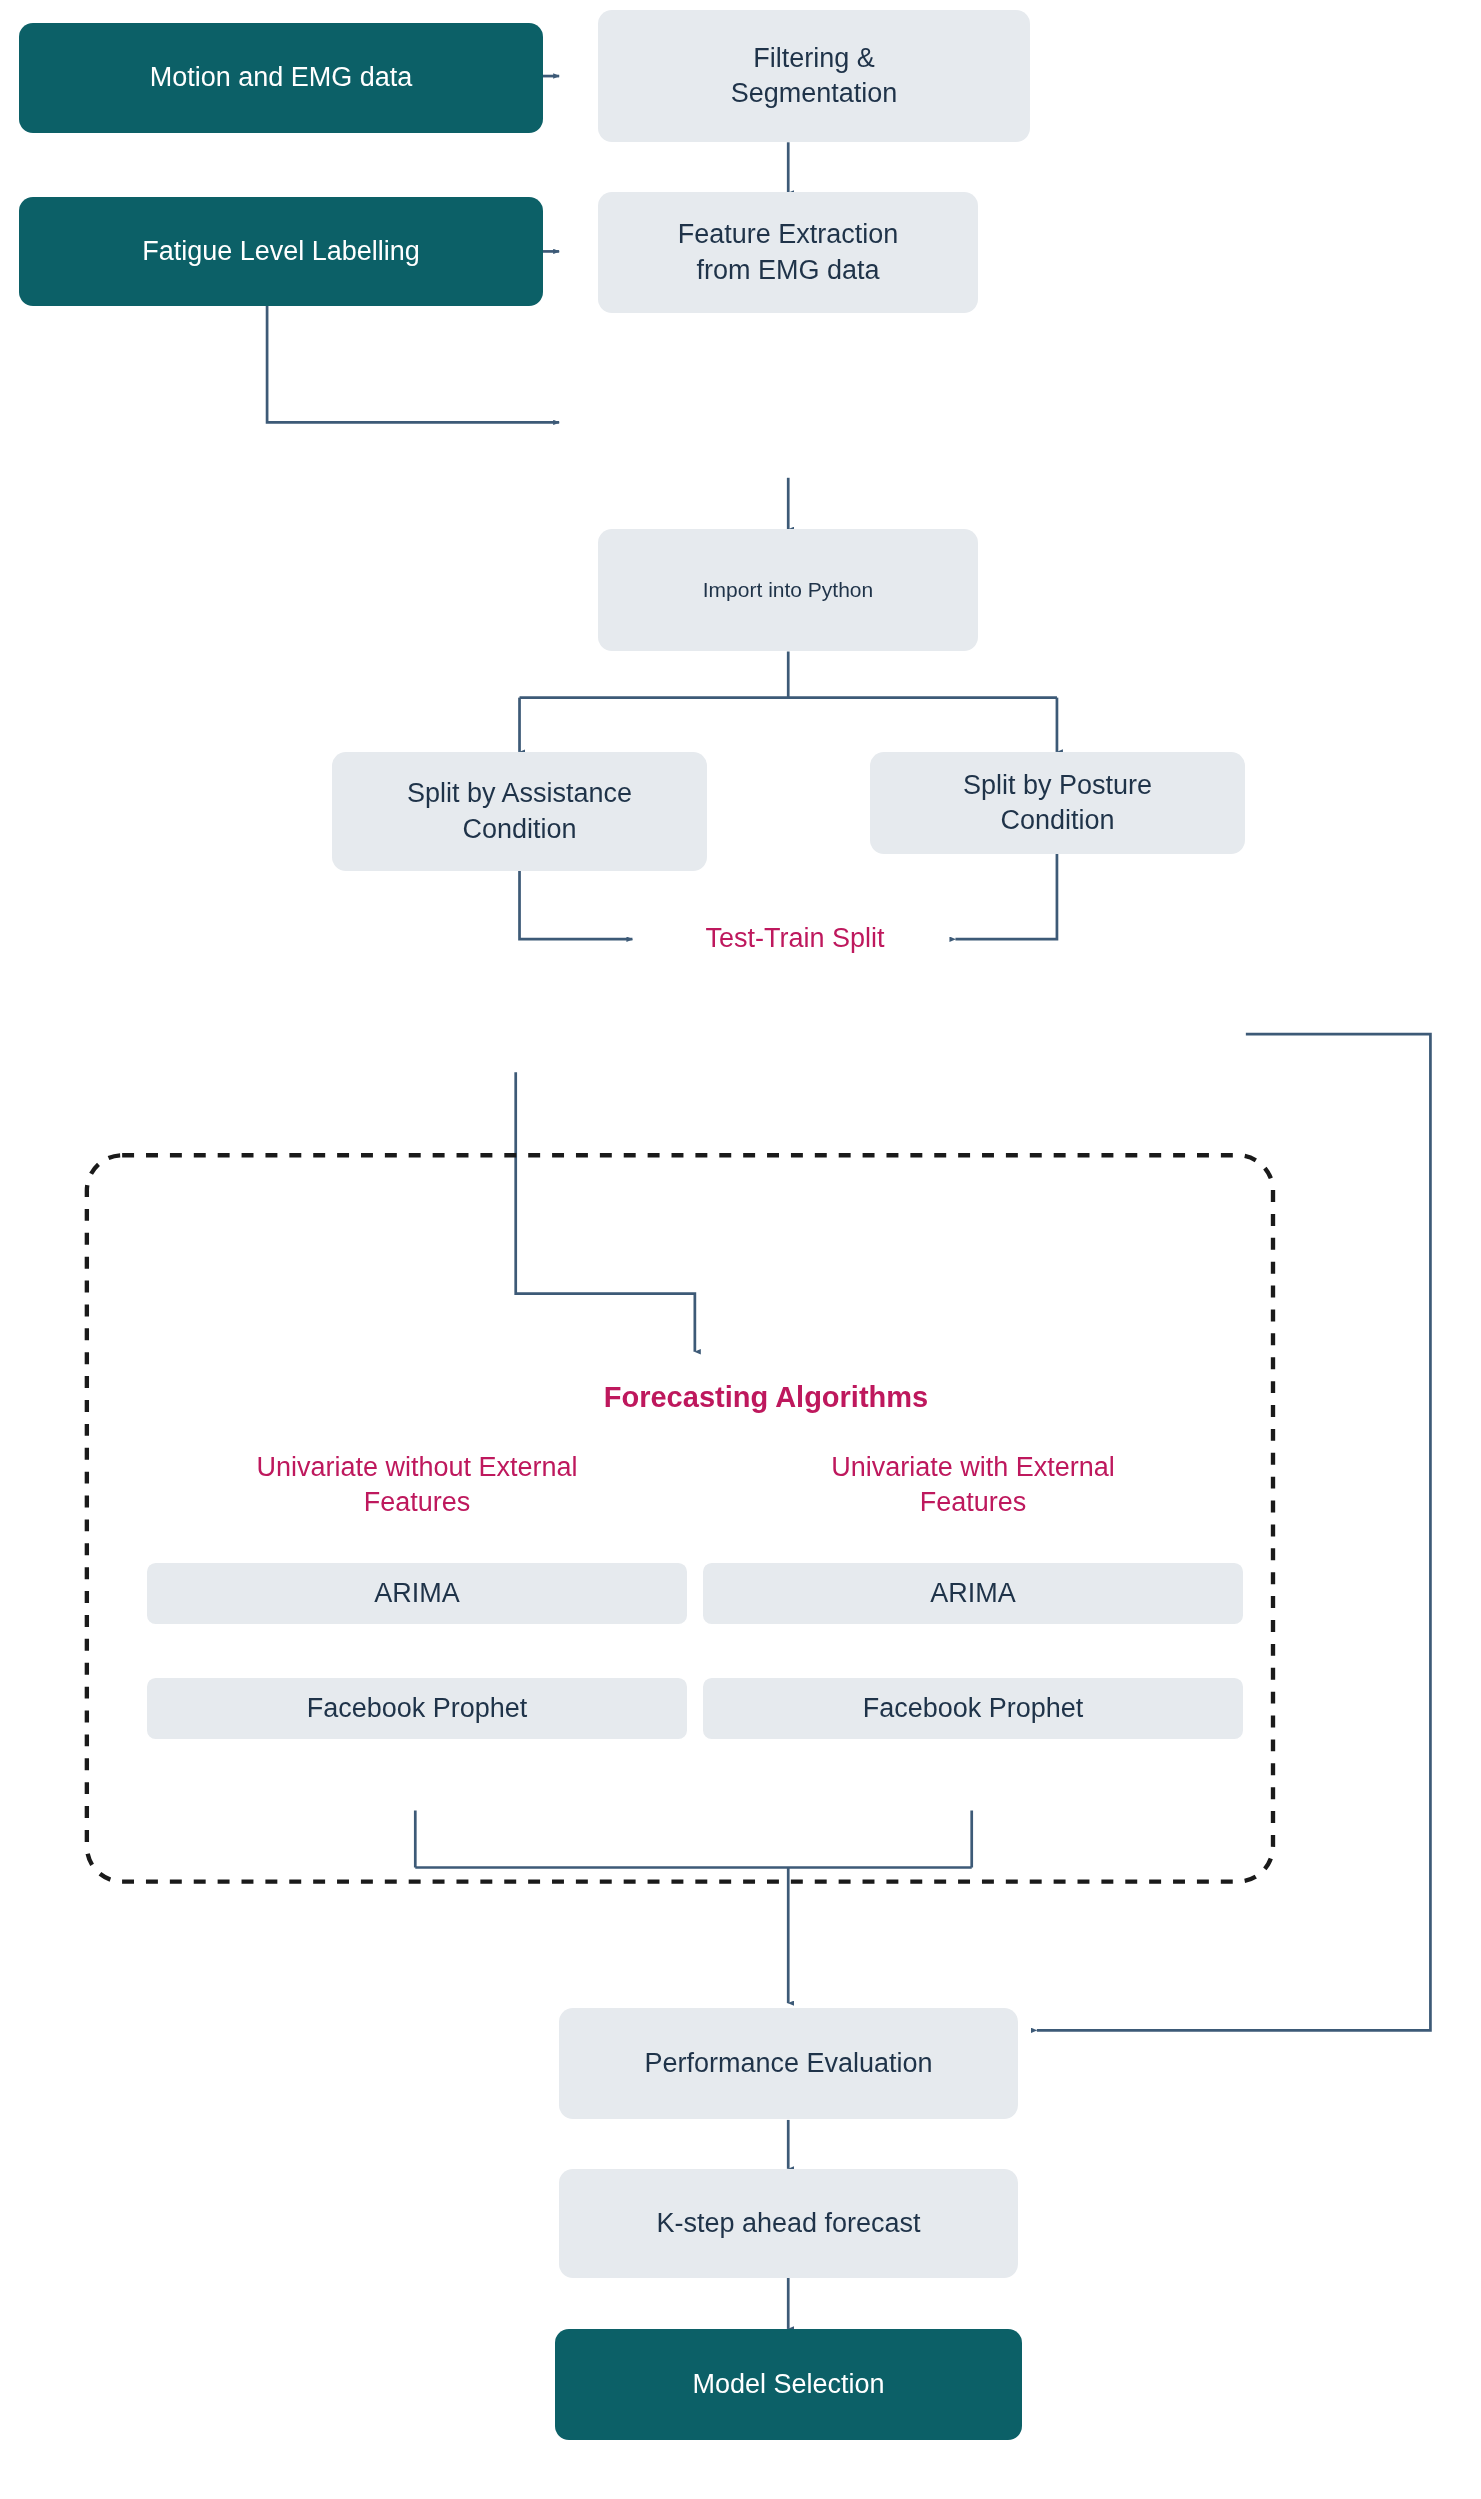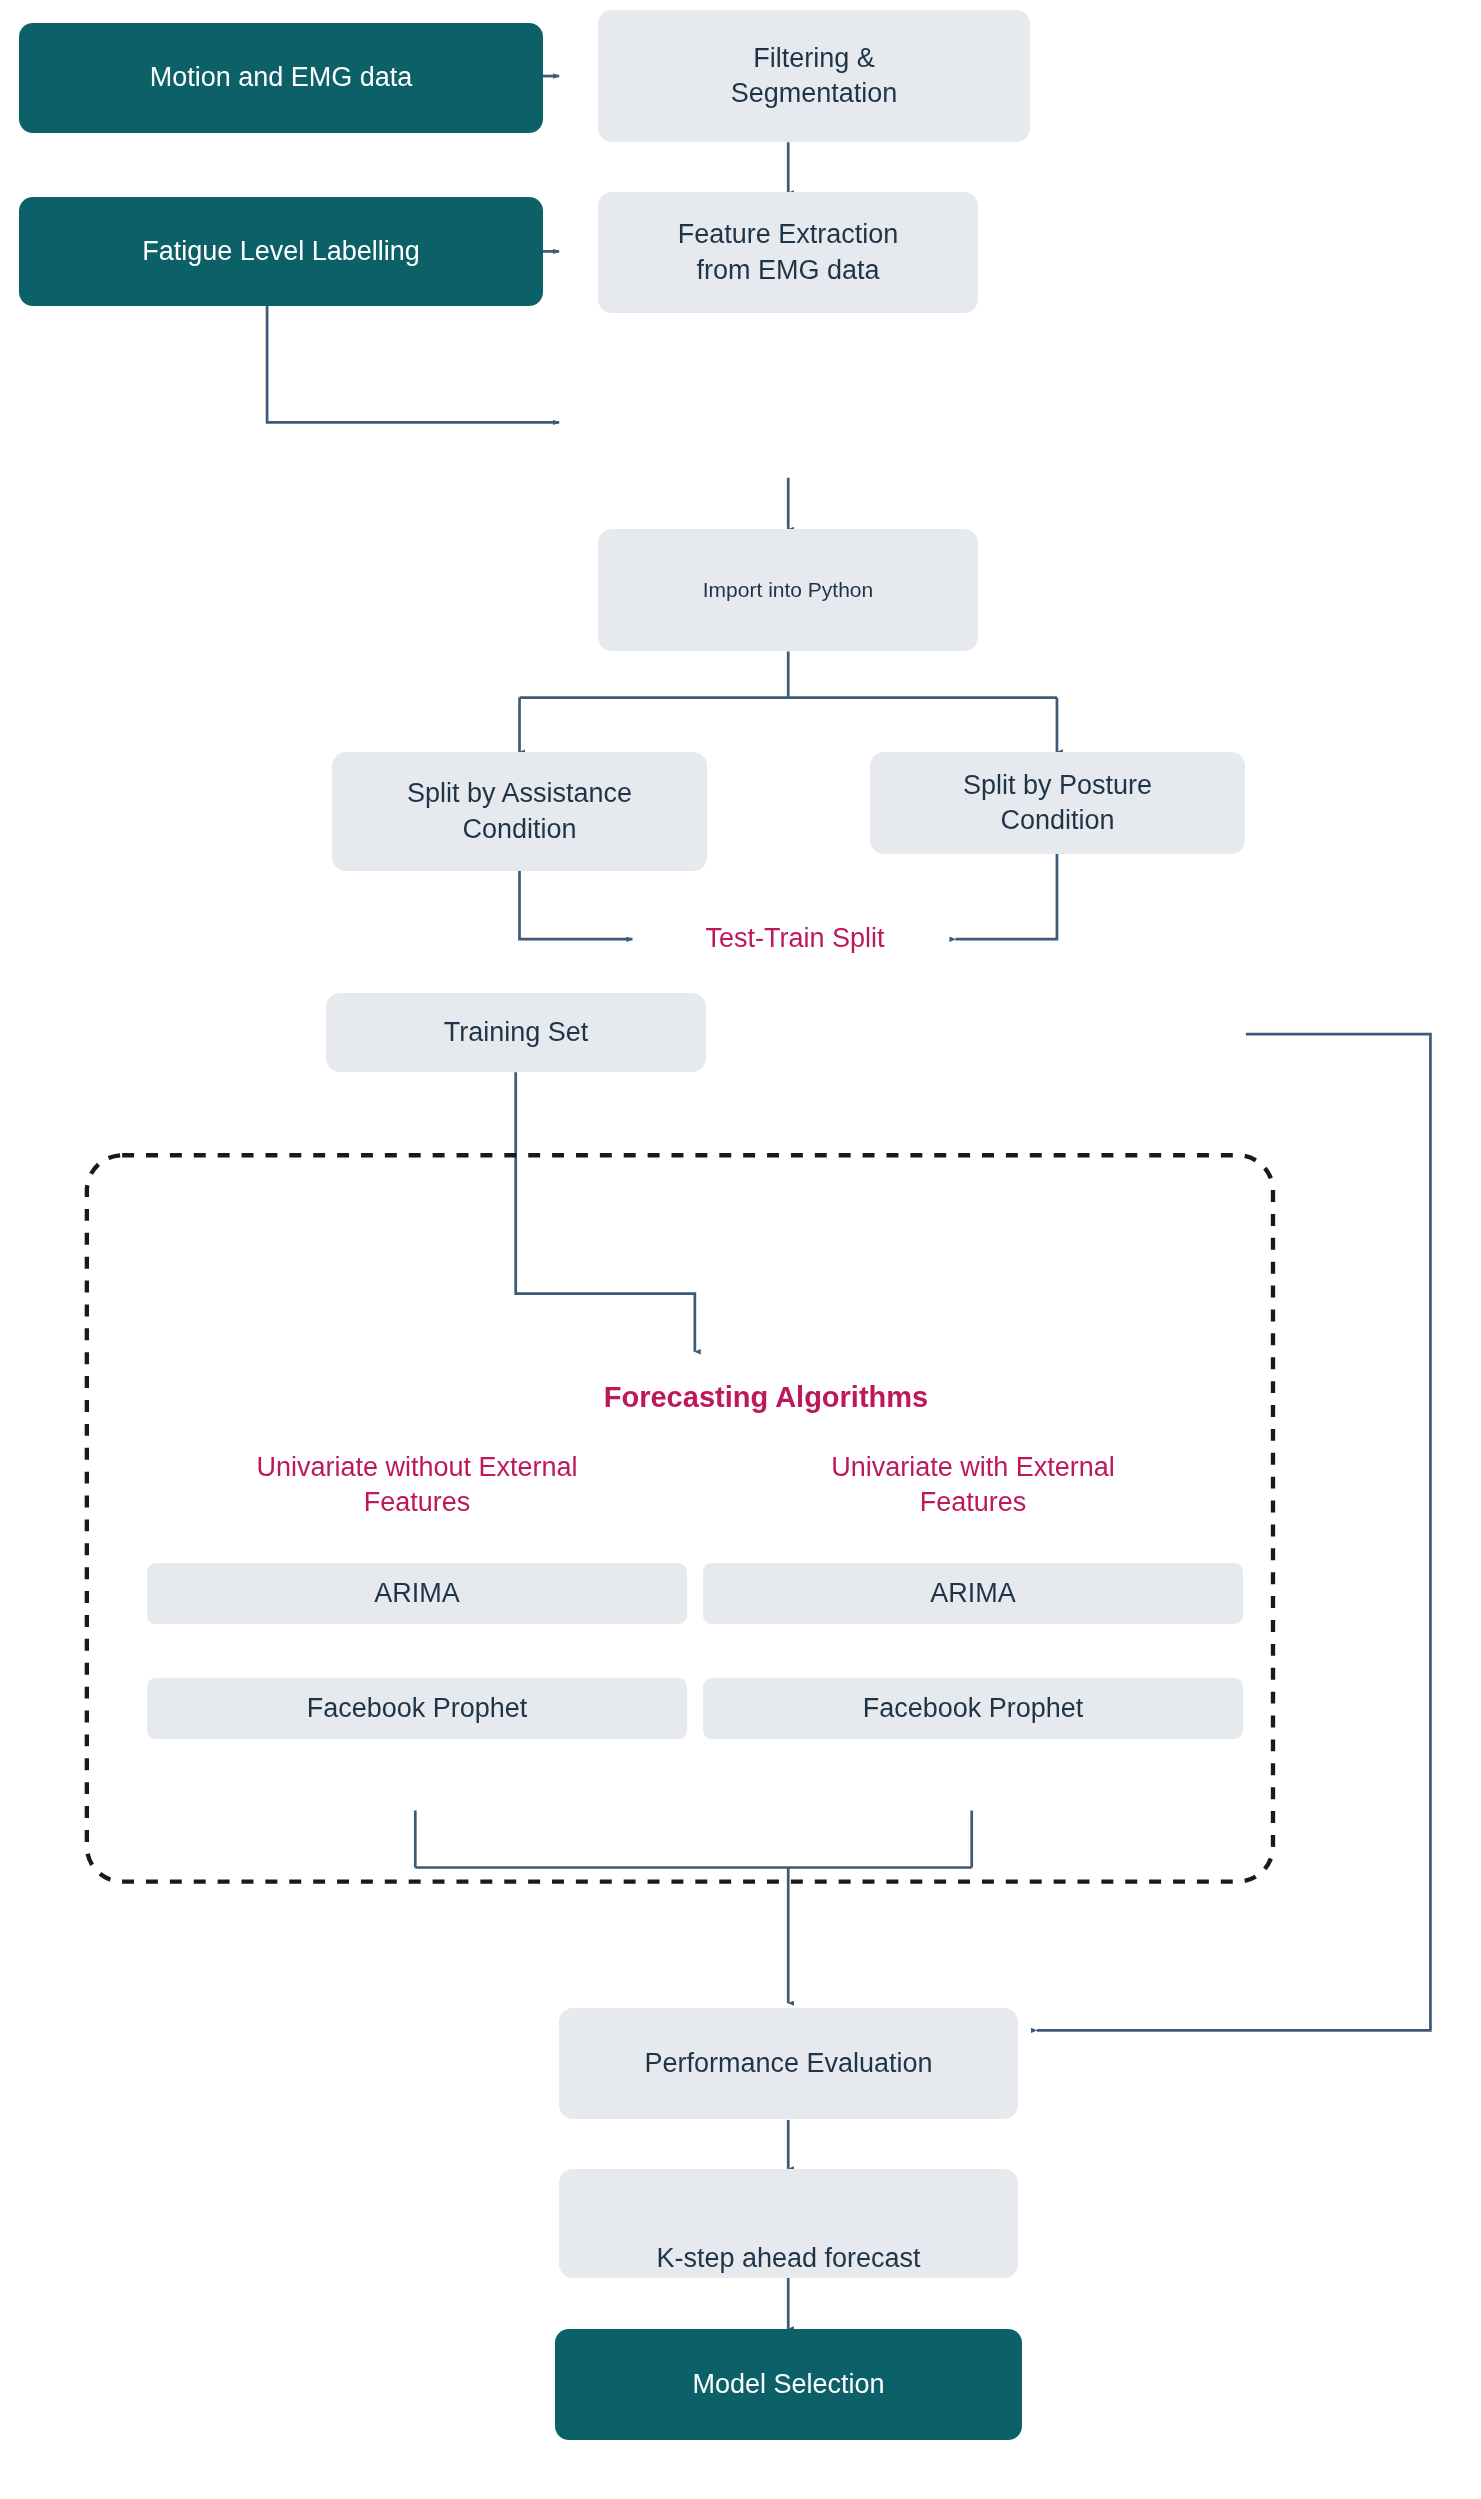--- a/index.html
+++ b/index.html
@@ -142,23 +142,20 @@
 
   <div class="node-box light" style="left:870px; top:752px; width:375px; height:102px; font-size:27px; white-space:pre-line;">
     <span class="txt">Split by Posture
 Condition</span>
   </div>
 
   <div class="plain-label" style="left:632px; top:912px; width:326px; height:54px; font-size:27px;">
     <span class="txt">Test-Train Split</span>
   </div>
 
-  <div class="node-box light" style="left:326px; top:993px; width:380px; height:79px; font-size:27px;">
-    <span class="txt">Training Set</span>
-  </div>
 
 
   <div class="plain-label bold" style="left:413px; top:1376px; width:706px; height:43px; font-size:29px;">
     <span class="txt">Forecasting Algorithms</span>
   </div>
 
   <div class="plain-label" style="left:147px; top:1447px; width:540px; height:76px; font-size:27px; white-space:pre-line;">
     <span class="txt">Univariate without External
 Features</span>
   </div>
@@ -181,21 +178,21 @@
   </div>
 
   <div class="node-box light" style="left:703px; top:1678px; width:540px; height:61px; font-size:27px; border-radius:8.7px;">
     <span class="txt">Facebook Prophet</span>
   </div>
 
   <div class="node-box light" style="left:559px; top:2008px; width:459px; height:111px; font-size:27px;">
     <span class="txt">Performance Evaluation</span>
   </div>
 
-  <div class="node-box light" style="left:559px; top:2169px; width:459px; height:109px; font-size:27px;align-items:flex-end;">
+  <div class="node-box light" style="left:559px; top:2169px; width:459px; height:109px; font-size:27px;">
     <span class="txt">K-step ahead forecast</span>
   </div>
 
   <div class="node-box accent" style="left:555px; top:2329px; width:467px; height:111px; font-size:27px;">
     <span class="txt">Model Selection</span>
   </div>
 
 </div>
 
 

